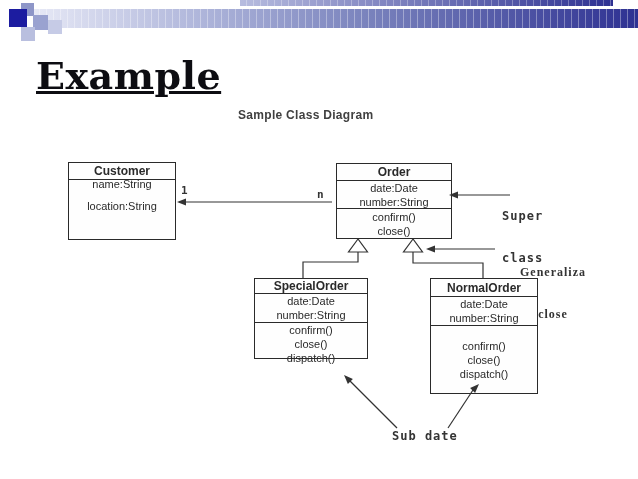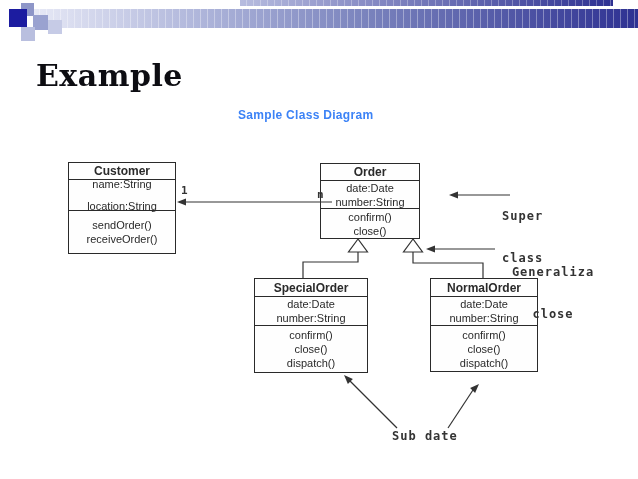--- a/index.html
+++ b/index.html
@@ -28,26 +28,26 @@
   .sq-a { left:21px; top:3px;  width:13px; height:13px; background:#8e96c8; }
   .sq-b { left:9px;  top:9px;  width:18px; height:18px; background:#1c1ca0; }
   .sq-c { left:33px; top:15px; width:15px; height:15px; background:#9aa2d0; }
   .sq-d { left:48px; top:20px; width:14px; height:14px; background:#c6cbe6; }
   .sq-e { left:21px; top:27px; width:14px; height:14px; background:#b9bfdf; }
 
   
   .slide-title {
     position:absolute; left:36px; top:54px;
     font-family:"DejaVu Serif", serif;
-    font-weight:bold; font-size:30px; line-height:44px;
-    color:#0d0d12; letter-spacing:0.5px;
+    font-weight:bold; font-size:38px; line-height:44px;
+    color:#0d0d12; letter-spacing:0.5px;text-decoration:underline;
   }
   .diagram-title {
     position:absolute; left:238px; top:108px;
-    font-size:12px; font-weight:bold; color:#3b82f6;
+    font-size:12px; font-weight:bold; color:#404040;
     letter-spacing:0.3px;
   }
 
   
   .ubox {
     position:absolute;
     border:1.5px solid #2a2a2a;
     background:#fefefe;
     box-sizing:border-box;
     display:flex; flex-direction:column;
@@ -60,38 +60,38 @@
     display:flex; align-items:center; justify-content:center;
     box-sizing:border-box;
   }
   .ubox .sec {
     display:flex; flex-direction:column; justify-content:center;
     box-sizing:border-box;
   }
   .ubox .sec.methods { border-top:1.5px solid #2a2a2a; flex:1; }
   .ubox .row { line-height:14px; }
 
-  .box-customer { left:68px;  top:162px; width:108px; height:92px;  }
+  .box-customer { left:68px;  top:162px; width:108px; height:78px;  }
   .box-customer .hd { height:17px; } .box-customer .attrs { height:30px;gap:8px; }
-  .box-order    { left:320px; top:163px; width:100px; height:76px;  }
+  .box-order    { left:336px; top:163px; width:116px; height:76px;  }
   .box-order .hd { height:17px; } .box-order .attrs { height:27px; }
-  .box-special  { left:254px; top:278px; width:114px; height:95px;  }
+  .box-special  { left:254px; top:278px; width:114px; height:81px;  }
   .box-special .hd { height:18px; } .box-special .attrs { height:28px; }
-  .box-normal   { left:430px; top:278px; width:108px; height:94px; }
+  .box-normal   { left:430px; top:278px; width:108px; height:116px; }
   .box-normal .hd { height:18px; } .box-normal .attrs { height:28px; }
 
   
   .anno {
     position:absolute;
     font-family:"DejaVu Sans Mono", monospace;
     font-weight:bold; font-size:12px; line-height:14px;
     color:#333333; letter-spacing:1px; white-space:pre;
   }
   .anno-super   { left:502px; top:181px; }
-  .anno-general { left:505px; top:237px; width:96px; text-align:center; }
+  .anno-general { left:505px; top:237px; width:96px; text-align:center;font-family:Liberation Serif, serif; }
   .anno-sub     { left:392px; top:429px; }
   .mult {
     position:absolute;
     font-family:"DejaVu Sans Mono", monospace;
     font-weight:bold; font-size:11px; color:#333333;
   }
   .mult-one { left:181px; top:184px; }
   .mult-n   { left:317px; top:188px; }
 
   
@@ -153,24 +153,20 @@
     </g>
   </g>
 </svg>
 
 <div class="ubox box-customer">
   <div class="hd">Customer</div>
   <div class="sec attrs">
     <div class="row">name:String</div>
     <div class="row">location:String</div>
   </div>
-  <div class="sec methods">
-    <div class="row">sendOrder()</div>
-    <div class="row">receiveOrder()</div>
-  </div>
 </div>
 
 <div class="ubox box-order">
   <div class="hd">Order</div>
   <div class="sec attrs">
     <div class="row">date:Date</div>
     <div class="row">number:String</div>
   </div>
   <div class="sec methods">
     <div class="row">confirm()</div>

